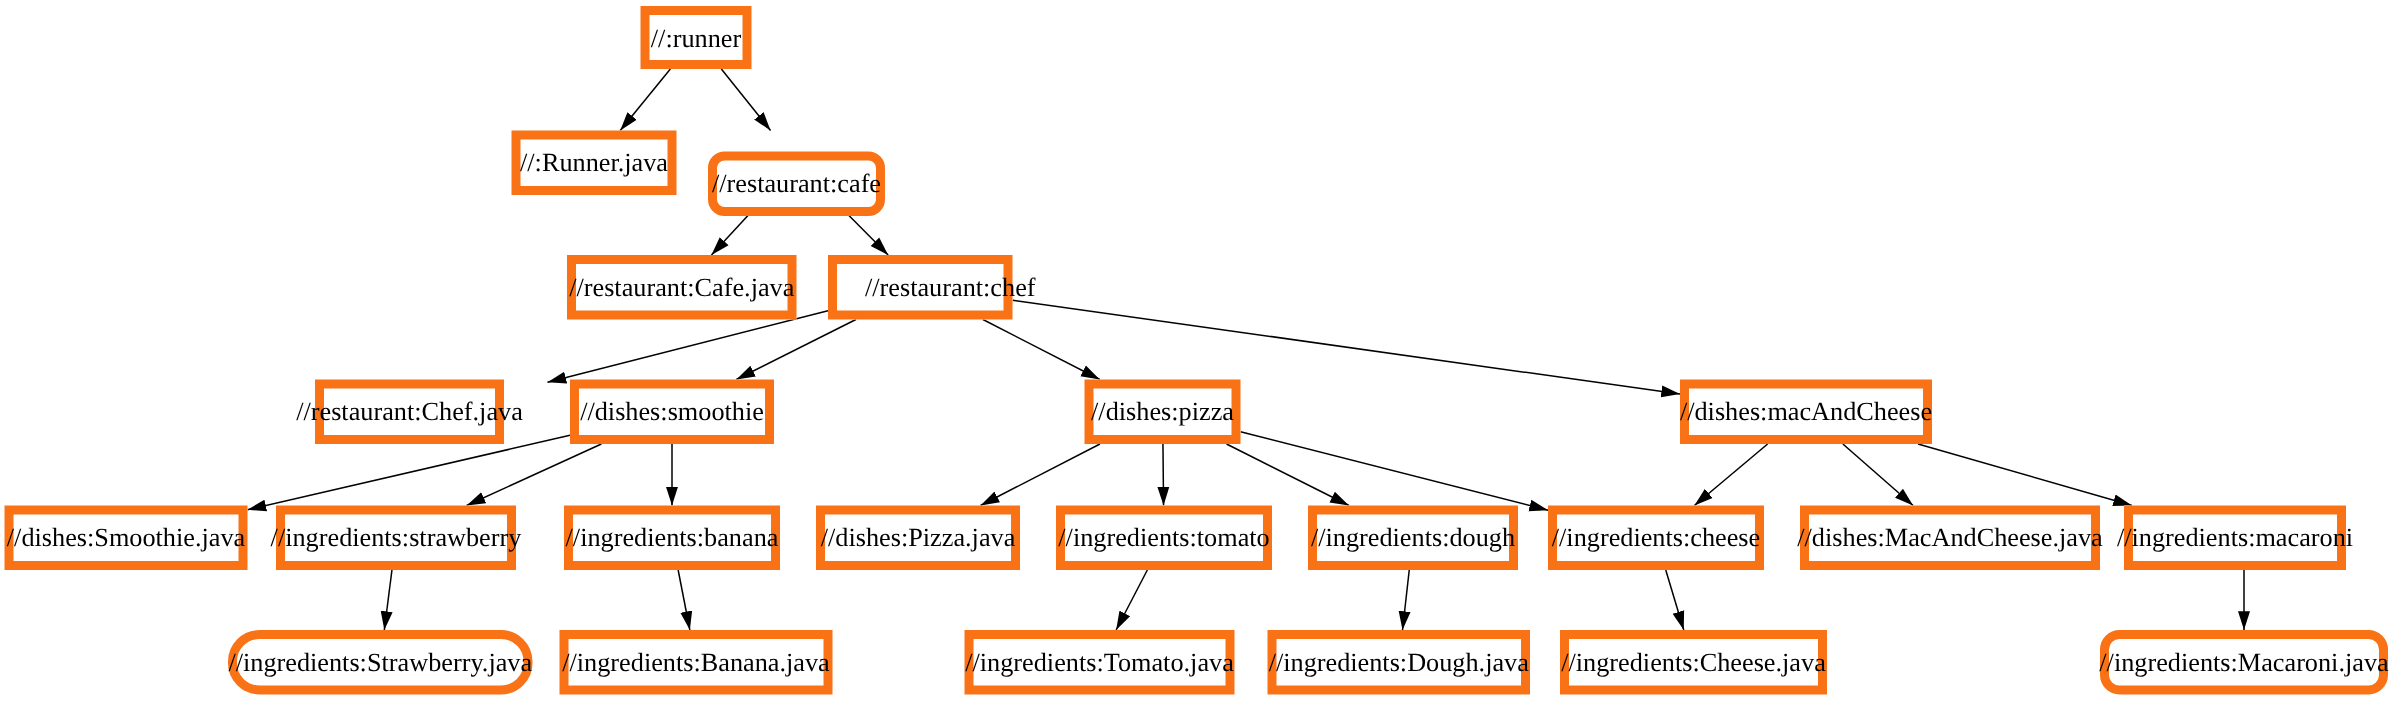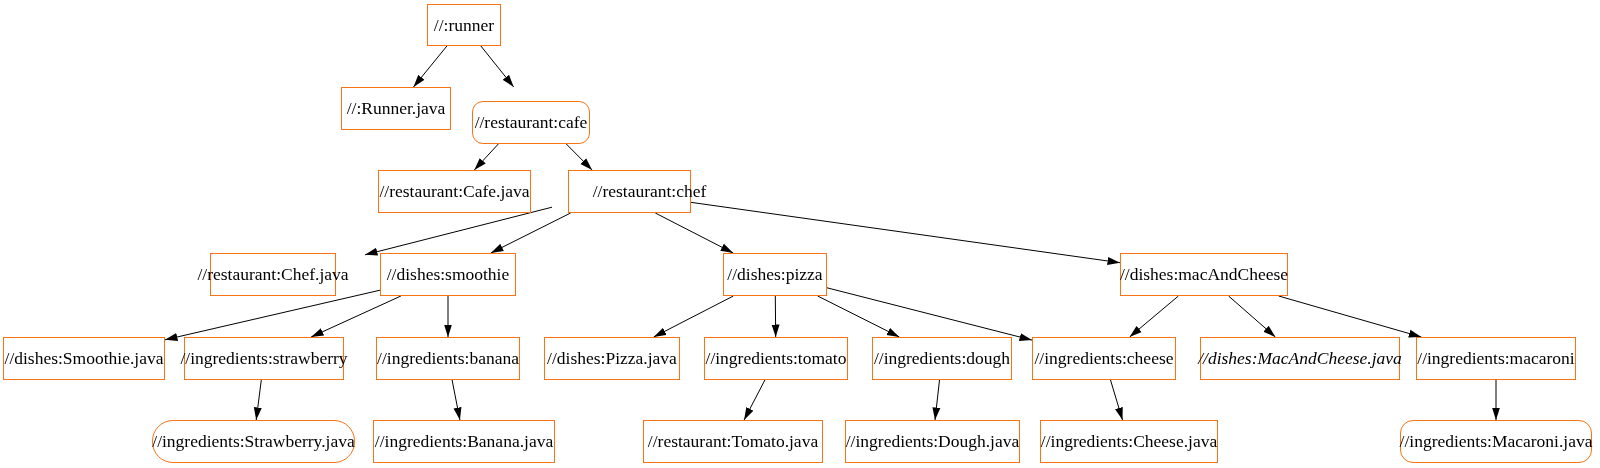--- a/index.html
+++ b/index.html
@@ -15,21 +15,21 @@
     overflow: hidden;
   }
   .edges-layer {
     position: absolute;
     left: 0;
     top: 0;
   }
   .node {
     position: absolute;
     box-sizing: border-box;
-    border: 1px solid #f97316;
+    border: 6px solid #f97316;
     background: #ffffff;
     display: flex;
     align-items: center;
     justify-content: center;
     font-family: "Liberation Serif", "DejaVu Serif", serif;
     font-size: 17.5px;
     color: #000000;
     white-space: nowrap;
   }
 </style>
@@ -68,34 +68,34 @@
         <line x1="1228.6" y1="296.0" x2="1275.4" y2="337.0" stroke="#000000" stroke-width="1" marker-end="url(#arrowhead)"></line>
         <line x1="1278.7" y1="296.0" x2="1421.3" y2="337.0" stroke="#000000" stroke-width="1" marker-end="url(#arrowhead)"></line>
         <line x1="1496.0" y1="380.0" x2="1496.0" y2="420.0" stroke="#000000" stroke-width="1" marker-end="url(#arrowhead)"></line>
       </g>
   </svg>
   <div id="nodes-layer">
       <div class="node" style="left: 427px; top: 4px; width: 74px; height: 42px;">//:runner</div>
       <div class="node" style="left: 341px; top: 87px; width: 110px; height: 43px;">//:Runner.java</div>
       <div class="node" style="left: 472px; top: 101px; width: 118px; height: 43px; border-radius: 11px;">//restaurant:cafe</div>
       <div class="node" style="left: 378px; top: 170px; width: 153px; height: 43px;">//restaurant:Cafe.java</div>
-      <div class="node" style="left: 568px; top: 170px; width: 123px; height: 43px; padding-left: 40px;">//restaurant:chef</div>
+      <div class="node" style="left: 552px; top: 170px; width: 123px; height: 43px; padding-left: 40px;">//restaurant:chef</div>
       <div class="node" style="left: 210px; top: 253px; width: 126px; height: 43px;">//restaurant:Chef.java</div>
       <div class="node" style="left: 380px; top: 253px; width: 136px; height: 43px;">//dishes:smoothie</div>
       <div class="node" style="left: 723px; top: 253px; width: 104px; height: 43px;">//dishes:pizza</div>
       <div class="node" style="left: 1120px; top: 253px; width: 168px; height: 43px;">//dishes:macAndCheese</div>
       <div class="node" style="left: 3px; top: 337px; width: 162px; height: 43px;">//dishes:Smoothie.java</div>
       <div class="node" style="left: 184px; top: 337px; width: 160px; height: 43px;">//ingredients:strawberry</div>
       <div class="node" style="left: 376px; top: 337px; width: 144px; height: 43px;">//ingredients:banana</div>
       <div class="node" style="left: 544px; top: 337px; width: 136px; height: 43px;">//dishes:Pizza.java</div>
       <div class="node" style="left: 704px; top: 337px; width: 144px; height: 43px;">//ingredients:tomato</div>
       <div class="node" style="left: 872px; top: 337px; width: 140px; height: 43px;">//ingredients:dough</div>
       <div class="node" style="left: 1032px; top: 337px; width: 144px; height: 43px;">//ingredients:cheese</div>
-      <div class="node" style="left: 1200px; top: 337px; width: 200px; height: 43px; font-style: italic;">//dishes:MacAndCheese.java</div>
-      <div class="node" style="left: 1416px; top: 337px; width: 160px; height: 43px;">//ingredients:macaroni</div>
+      <div class="node" style="left: 1200px; top: 337px; width: 200px; height: 43px;">//dishes:MacAndCheese.java</div>
+      <div class="node" style="left: 1416px; top: 337px; width: 148px; height: 43px;">//ingredients:macaroni</div>
       <div class="node" style="left: 152px; top: 420px; width: 203px; height: 43px; border-radius: 21px;">//ingredients:Strawberry.java</div>
       <div class="node" style="left: 373px; top: 420px; width: 182px; height: 43px;">//ingredients:Banana.java</div>
-      <div class="node" style="left: 643px; top: 420px; width: 180px; height: 43px;">//restaurant:Tomato.java</div>
+      <div class="node" style="left: 643px; top: 420px; width: 180px; height: 43px;">//ingredients:Tomato.java</div>
       <div class="node" style="left: 845px; top: 420px; width: 175px; height: 43px;">//ingredients:Dough.java</div>
       <div class="node" style="left: 1040px; top: 420px; width: 178px; height: 43px;">//ingredients:Cheese.java</div>
       <div class="node" style="left: 1400px; top: 420px; width: 192px; height: 43px; border-radius: 13px;">//ingredients:Macaroni.java</div>
     </div>
 </div>
 
 </body></html>

